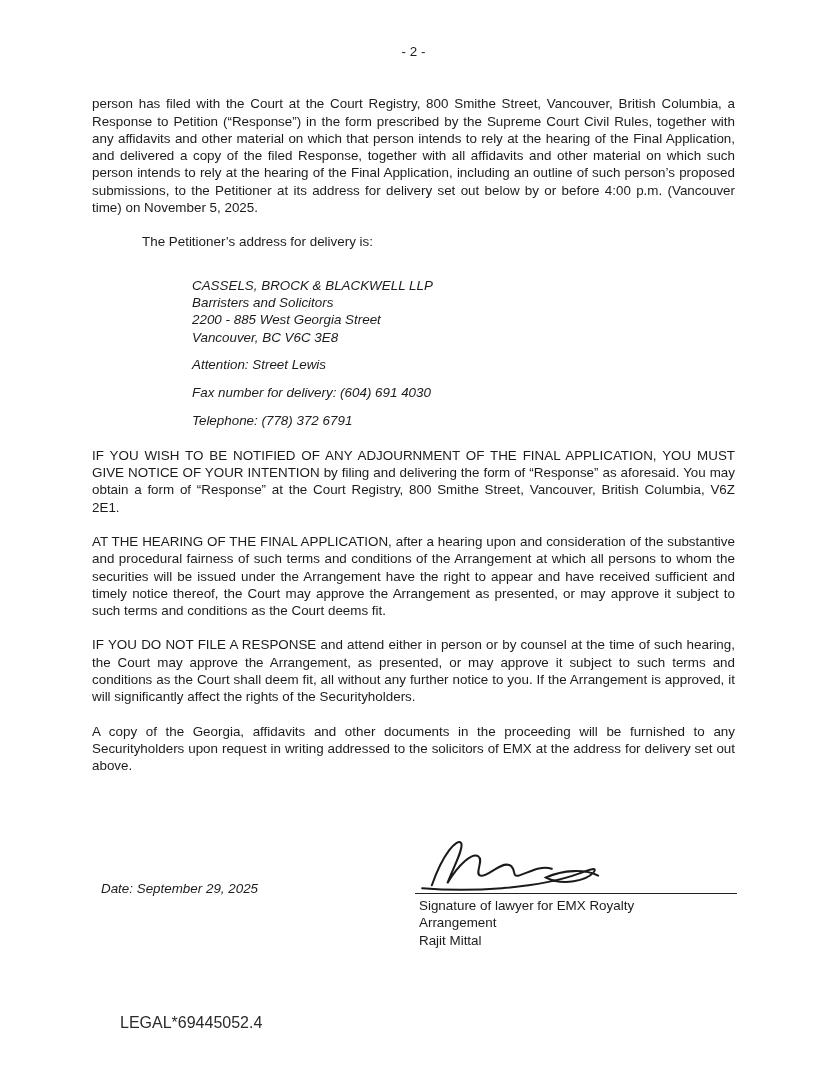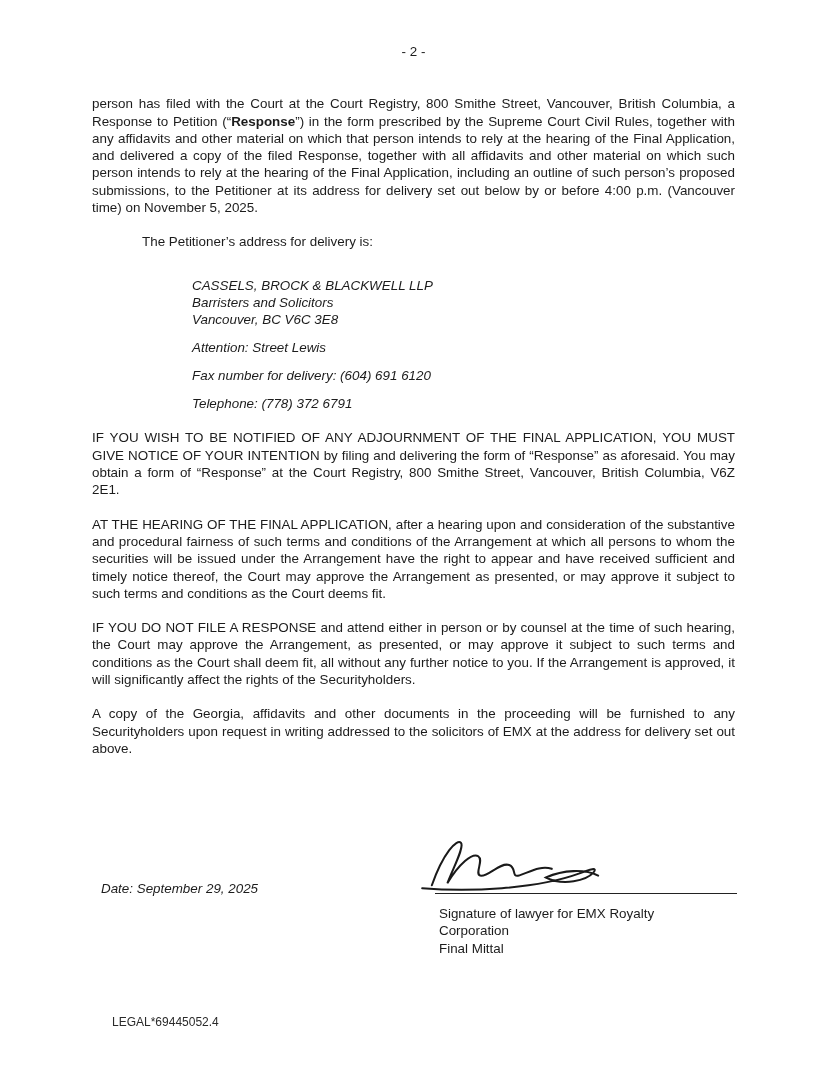--- a/index.html
+++ b/index.html
@@ -31,21 +31,21 @@
     padding-left: 50px;
     margin-bottom: 26px;
   }
   .indent-2 {
     padding-left: 100px;
     font-style: italic;
   }
   .address-block { margin-bottom: 10px; }
   .contact-line { margin-bottom: 11px; }
   .contact-line.last { margin-bottom: 17px; }
-  .bold { font-weight: bold; }
+  .bold { font-weight: normal; }
 
   .sig-area {
     position: absolute;
     left: 92px;
     top: 822px;
     width: 643px;
     height: 160px;
   }
   .sig-date {
     position: absolute;
@@ -60,55 +60,55 @@
     top: 13px;
     width: 322px;
   }
   .scribble {
     display: block;
     width: 200px;
     height: 58px;
   }
   .sig-caption {
     border-top: 1.4px solid #222;
-    padding-top: 11px;
+    padding-top: 3px;
     padding-left: 4px;
-    margin-left: 20px;
   }
   .sig-caption div { line-height: 17.3px; }
 
   .footer-ref {
     position: absolute;
-    left: 84px;
+    left: 92px;
     top: 1014px;
-    font-size: 12px;
+    font-size: 16px;
     color: #2a2a2a;
     padding-left: 28px;
   }
 </style>
 </head>
 <body>
 
 <div class="page">
   <div class="content">
 
     <div class="page-number">- 2 -</div>
 
     <p class="para"><span>person has filed with the Court at the Court Registry, 800 Smithe Street, Vancouver, British Columbia, a Response to Petition (“</span><span class="bold">Response</span><span>”) in the form prescribed by the Supreme Court Civil Rules, together with any affidavits and other material on which that person intends to rely at the hearing of the Final Application, and delivered a copy of the filed Response, together with all affidavits and other material on which such person intends to rely at the hearing of the Final Application, including an outline of such person’s proposed submissions, to the Petitioner at its address for delivery set out below by or before 4:00 p.m. (Vancouver time) on November 5, 2025.</span></p>
 
     <p class="indent-1">The Petitioner’s address for delivery is:</p>
 
     <div class="address-block indent-2">
       <div>CASSELS, BROCK &amp; BLACKWELL LLP</div>
       <div>Barristers and Solicitors</div>
+      <div>2200 - 885 West Georgia Street</div>
       <div>Vancouver, BC V6C 3E8</div>
     </div>
 
     <div class="contact-line indent-2">Attention: Street Lewis</div>
-    <div class="contact-line indent-2">Fax number for delivery: (604) 691 6120</div>
+    <div class="contact-line indent-2">Fax number for delivery: (604) 691 4030</div>
     <div class="contact-line last indent-2">Telephone: (778) 372 6791</div>
 
     <p class="para">IF YOU WISH TO BE NOTIFIED OF ANY ADJOURNMENT OF THE FINAL APPLICATION, YOU MUST GIVE NOTICE OF YOUR INTENTION by filing and delivering the form of “Response” as aforesaid. You may obtain a form of “Response” at the Court Registry, 800 Smithe Street, Vancouver, British Columbia, V6Z 2E1.</p>
 
     <p class="para">AT THE HEARING OF THE FINAL APPLICATION, after a hearing upon and consideration of the substantive and procedural fairness of such terms and conditions of the Arrangement at which all persons to whom the securities will be issued under the Arrangement have the right to appear and have received sufficient and timely notice thereof, the Court may approve the Arrangement as presented, or may approve it subject to such terms and conditions as the Court deems fit.</p>
 
     <p class="para">IF YOU DO NOT FILE A RESPONSE and attend either in person or by counsel at the time of such hearing, the Court may approve the Arrangement, as presented, or may approve it subject to such terms and conditions as the Court shall deem fit, all without any further notice to you. If the Arrangement is approved, it will significantly affect the rights of the Securityholders.</p>
 
     <p class="para">A copy of the Georgia, affidavits and other documents in the proceeding will be furnished to any Securityholders upon request in writing addressed to the solicitors of EMX at the address for delivery set out above.</p>
 
@@ -118,20 +118,20 @@
     <div class="sig-date">Date: September 29, 2025</div>
     <div class="sig-col">
       <svg class="scribble" viewBox="0 0 200 60" aria-hidden="true">
         <g fill="none" stroke="#1a1a1a" stroke-width="2.1" stroke-linecap="round">
           <path d="M14 52 C 26 18 40 4 44 8 C 48 12 36 34 30 50 C 42 30 56 18 62 22 C 68 26 58 40 64 42 C 72 44 84 28 94 31 C 102 34 96 44 104 42 C 114 39 126 31 138 35"></path>
           <path d="M4 55 C 52 59 122 56 166 40 C 178 35 186 33 181 39 C 174 47 150 53 132 44 C 150 36 172 35 186 42"></path>
         </g>
       </svg>
       <div class="sig-caption">
         <div>Signature of lawyer for EMX Royalty</div>
-        <div>Corporation</div>
-        <div>Final Mittal</div>
+        <div>Arrangement</div>
+        <div>Rajit Mittal</div>
       </div>
     </div>
   </div>
 
   <div class="footer-ref">LEGAL*69445052.4</div>
 </div>
 
 </body></html>

